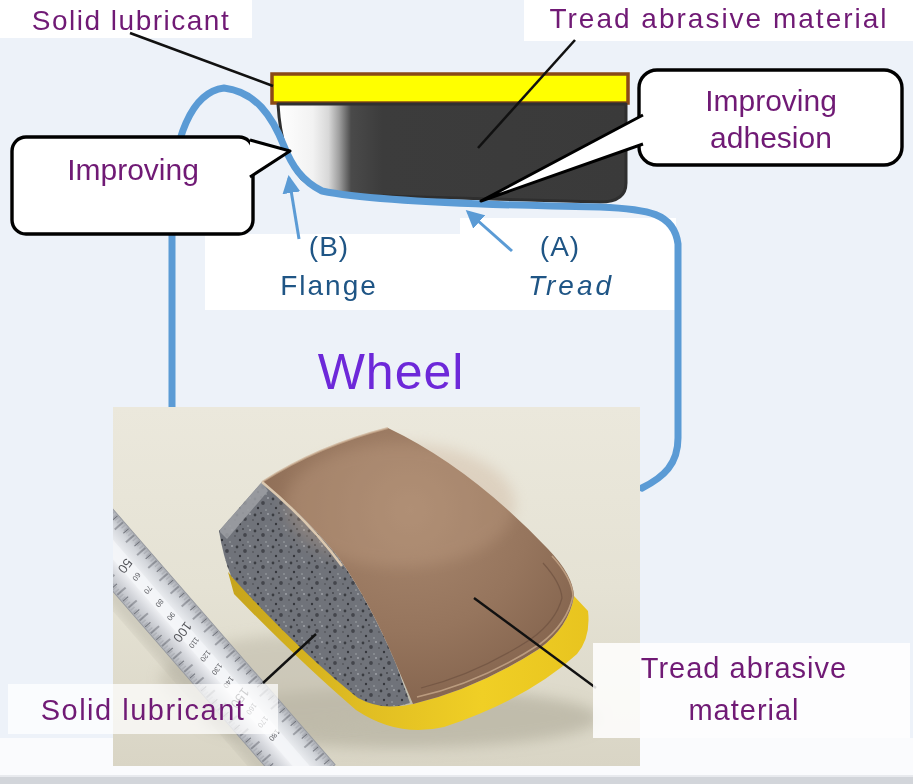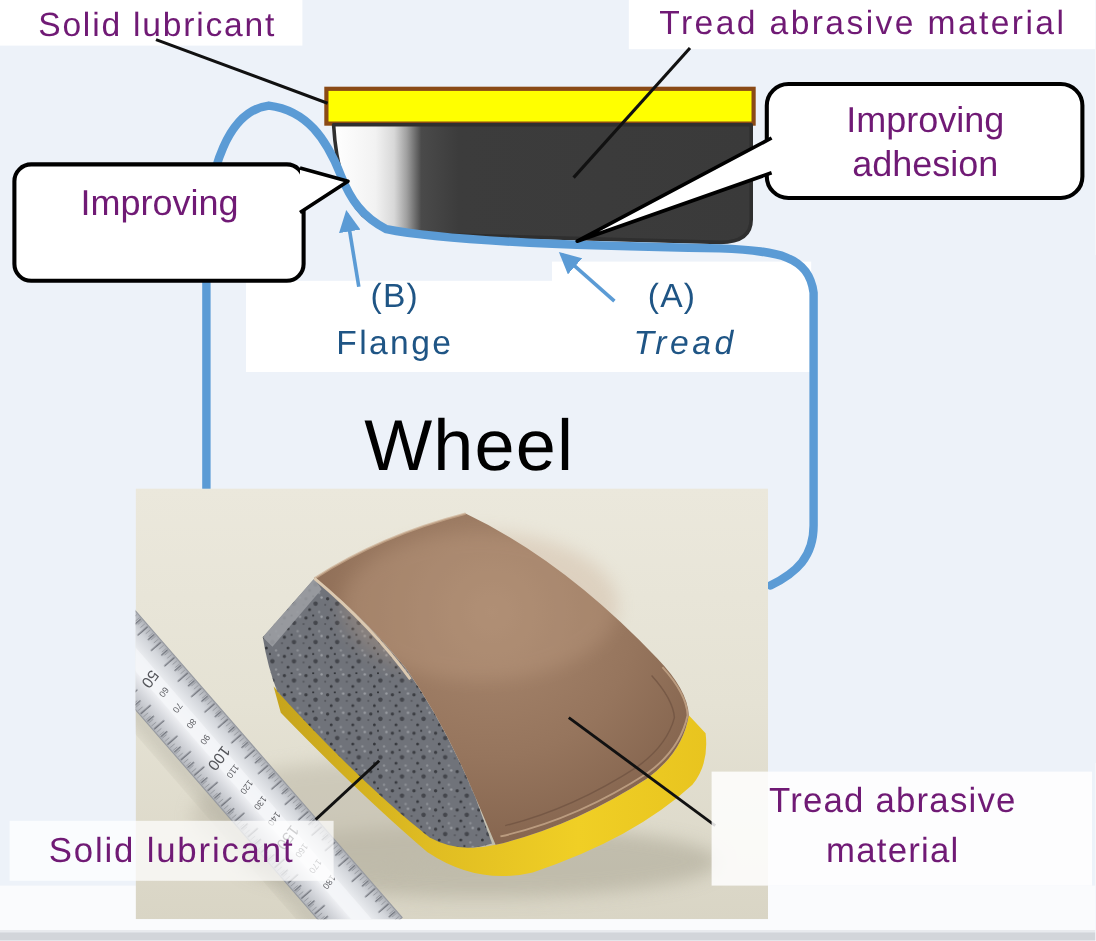--- a/index.html
+++ b/index.html
@@ -174,19 +174,19 @@
 
 <div class="lbl" style="left:771px;top:101px;font-size:30px;">Improving</div>
 <div class="lbl" style="left:771px;top:138px;font-size:30px;">adhesion</div>
 
 <div class="lbl blue-lbl" style="left:329px;top:247px;font-size:28px;letter-spacing:1px;">(B)</div>
 <div class="lbl blue-lbl" style="left:329px;top:286px;font-size:28px;letter-spacing:2px;">Flange</div>
 
 <div class="lbl blue-lbl" style="left:560px;top:247px;font-size:28px;letter-spacing:1px;">(A)</div>
 <div class="lbl blue-lbl" style="left:571px;top:286px;font-size:28px;letter-spacing:3px;font-style:italic;">Tread</div>
 
-<div class="lbl" style="left:391px;top:372px;font-size:60px;letter-spacing:1px;color:#000000;">Wheel</div>
+<div class="lbl" style="left:391px;top:372px;font-size:50px;letter-spacing:1px;color:#6d28d9;">Wheel</div>
 
 <div class="lbl" style="left:143px;top:710px;font-size:29px;letter-spacing:1.5px;">Solid lubricant</div>
 <div class="lbl" style="left:744px;top:710px;font-size:29px;letter-spacing:1px;">material</div>
 <div class="lbl" style="left:744px;top:668px;font-size:29px;letter-spacing:1px;">Tread abrasive</div>
 
 </div>
 
 </body></html>

